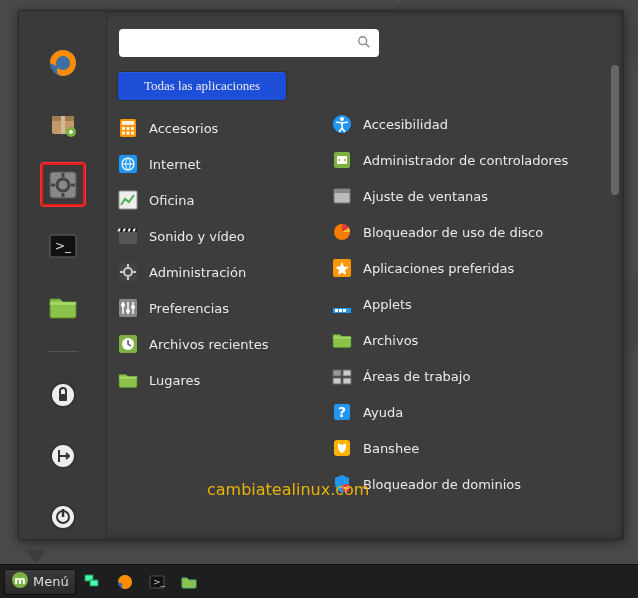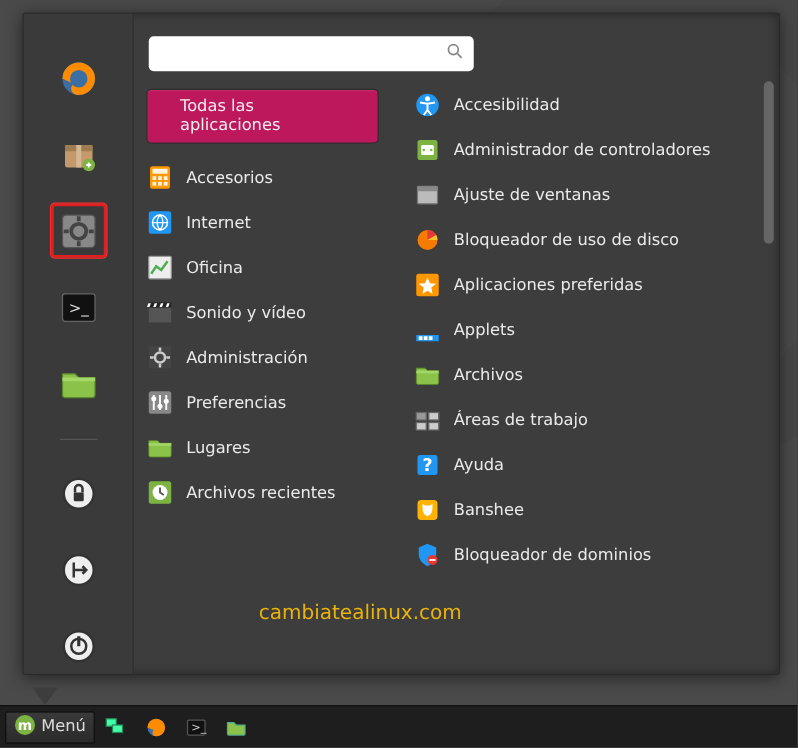--- a/index.html
+++ b/index.html
@@ -90,30 +90,31 @@
     flex: 1;
     display: flex;
     gap: 28px;
   }
   .col {
     display: flex;
     flex-direction: column;
     gap: 10px;
   }
   .col-left { width: 186px; }
-  .col-right { flex: 1; padding-right: 12px; }
+  .col-right { flex: 1; padding-right: 12px; margin-top: 40px; }
   .all-apps {
-    background: #be185d;
+    background: #1d4ed8;
     border: 1px solid #2e2e2e;
     border-radius: 4px;
     padding: 6px 26px;
     color: #eee;
     width: fit-content;
     margin-bottom: 4px;
     box-shadow: inset 0 1px 0 rgba(255,255,255,0.08);
+    font-family: Liberation Serif, serif;
   }
   .item {
     display: flex;
     align-items: center;
     gap: 10px;
     height: 26px;
     cursor: pointer;
   }
   .item .ic {
     width: 22px; height: 22px;
@@ -337,36 +338,36 @@
                 </g>
                 <circle cx="6" cy="8" r="2" fill="#fff"></circle>
                 <circle cx="11" cy="14" r="2" fill="#fff"></circle>
                 <circle cx="16" cy="10" r="2" fill="#fff"></circle>
               </svg>
             </span>
             <span>Preferencias</span>
           </div>
           <div class="item">
             <span class="ic">
+              <svg viewBox="0 0 22 22">
+                <rect x="2" y="2" width="18" height="18" rx="2" fill="#7cb342"></rect>
+                <circle cx="11" cy="11" r="6" fill="#fff"></circle>
+                <path d="M11 7v4l3 2" stroke="#555" stroke-width="1.5" fill="none"></path>
+              </svg>
+            </span>
+            <span>Archivos recientes</span>
+          </div>
+          <div class="item">
+            <span class="ic">
               <svg viewBox="0 0 32 32">
                 <path d="M3 8h10l3 3h13v14a2 2 0 0 1-2 2H5a2 2 0 0 1-2-2z" fill="#8bc34a" stroke="#5a8a2a"></path>
                 <rect x="3" y="11" width="26" height="3" fill="#a5d668"></rect>
               </svg>
             </span>
             <span>Lugares</span>
-          </div>
-          <div class="item">
-            <span class="ic">
-              <svg viewBox="0 0 22 22">
-                <rect x="2" y="2" width="18" height="18" rx="2" fill="#7cb342"></rect>
-                <circle cx="11" cy="11" r="6" fill="#fff"></circle>
-                <path d="M11 7v4l3 2" stroke="#555" stroke-width="1.5" fill="none"></path>
-              </svg>
-            </span>
-            <span>Archivos recientes</span>
           </div>
         </div>
       <div class="col col-right">
 
       <div class="item">
             <span class="ic">
               <svg viewBox="0 0 22 22">
                 <circle cx="11" cy="11" r="9" fill="#2196f3"></circle>
                 <circle cx="11" cy="6" r="2" fill="#fff"></circle>
                 <path d="M5 9l6 1 6-1M11 10v5m0 0-3 4m3-4 3 4" stroke="#fff" stroke-width="1.6" fill="none"></path>

